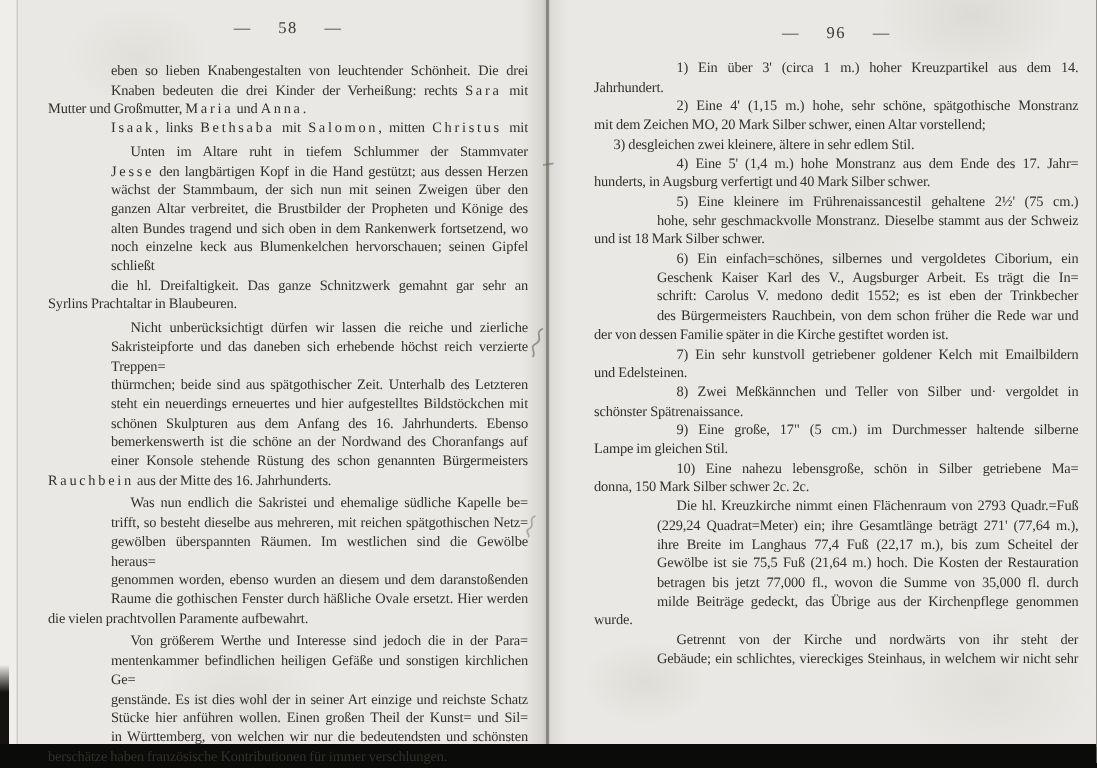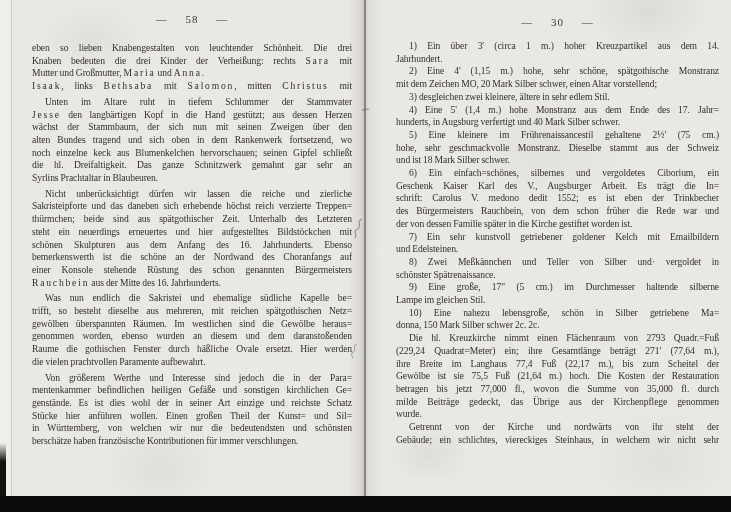--- a/index.html
+++ b/index.html
@@ -52,21 +52,21 @@
   .page-right .pagehead{top:16px;}
   .textblock{position:absolute;left:0;width:100%;overflow:hidden;color:#34312c;}
   .page-left  .textblock{top:42px;}
   .page-right .textblock{top:40px;}
   .line{
     font-size:9.6px;letter-spacing:-0.1px;word-spacing:-0.2px;
     text-align:justify;text-align-last:left;white-space:normal;
   }
   .page-left  .line{line-height:12.7px;}
   .page-right .line{line-height:12.7px;}
-  .line.j{text-align-last:justify;}
+  .line.j{text-align-last:justify;margin-left:42px;}
   .para{margin:0;}
   .page-left .para{margin-bottom:3px;}
   .para.ind .line:first-child{text-indent:13px;}
   .sp{letter-spacing:1.8px;}
   .mark{position:absolute;pointer-events:none;}
 </style>
 </head>
 <body>
 
 <div class="paper"></div>
@@ -82,20 +82,21 @@
       <div class="para">
         <div class="line j">eben so lieben Knabengestalten von leuchtender Schönheit. Die drei</div>
         <div class="line j">Knaben bedeuten die drei Kinder der Verheißung: rechts <span class="sp">Sara</span> mit</div>
         <div class="line">Mutter und Großmutter, <span class="sp">Maria</span> und <span class="sp">Anna</span>.</div>
         <div class="line j"><span class="sp">Isaak</span>, links <span class="sp">Bethsaba</span> mit <span class="sp">Salomon</span>, mitten <span class="sp">Christus</span> mit</div>
       </div>
       <div class="para ind">
         <div class="line j">Unten im Altare ruht in tiefem Schlummer der Stammvater</div>
         <div class="line j"><span class="sp">Jesse</span> den langbärtigen Kopf in die Hand gestützt; aus dessen Herzen</div>
         <div class="line j">wächst der Stammbaum, der sich nun mit seinen Zweigen über den</div>
+        <div class="line j">ganzen Altar verbreitet, die Brustbilder der Propheten und Könige des</div>
         <div class="line j">alten Bundes tragend und sich oben in dem Rankenwerk fortsetzend, wo</div>
         <div class="line j">noch einzelne keck aus Blumenkelchen hervorschauen; seinen Gipfel schließt</div>
         <div class="line j">die hl. Dreifaltigkeit. Das ganze Schnitzwerk gemahnt gar sehr an</div>
         <div class="line">Syrlins Prachtaltar in Blaubeuren.</div>
       </div>
       <div class="para ind">
         <div class="line j">Nicht unberücksichtigt dürfen wir lassen die reiche und zierliche</div>
         <div class="line j">Sakristeipforte und das daneben sich erhebende höchst reich verzierte Treppen=</div>
         <div class="line j">thürmchen; beide sind aus spätgothischer Zeit. Unterhalb des Letzteren</div>
         <div class="line j">steht ein neuerdings erneuertes und hier aufgestelltes Bildstöckchen mit</div>
@@ -117,21 +118,21 @@
         <div class="line j">mentenkammer befindlichen heiligen Gefäße und sonstigen kirchlichen Ge=</div>
         <div class="line j">genstände. Es ist dies wohl der in seiner Art einzige und reichste Schatz</div>
         <div class="line j">Stücke hier anführen wollen. Einen großen Theil der Kunst= und Sil=</div>
         <div class="line j">in Württemberg, von welchen wir nur die bedeutendsten und schönsten</div>
         <div class="line">berschätze haben französische Kontributionen für immer verschlungen.</div>
       </div>
     </div>
 </div>
 
 <div class="page page-right">
-  <div class="pagehead">— 30 —</div>
+  <div class="pagehead">— 96 —</div>
   <div class="textblock">
       <div class="para ind">
         <div class="line j">1)  Ein über 3' (circa 1 m.) hoher Kreuzpartikel aus dem 14.</div>
         <div class="line">Jahrhundert.</div>
       </div>
       <div class="para ind">
         <div class="line j">2)  Eine 4' (1,15 m.) hohe, sehr schöne, spätgothische Monstranz</div>
         <div class="line">mit dem Zeichen MO, 20 Mark Silber schwer, einen Altar vorstellend;</div>
       </div>
       <div class="para ind">

